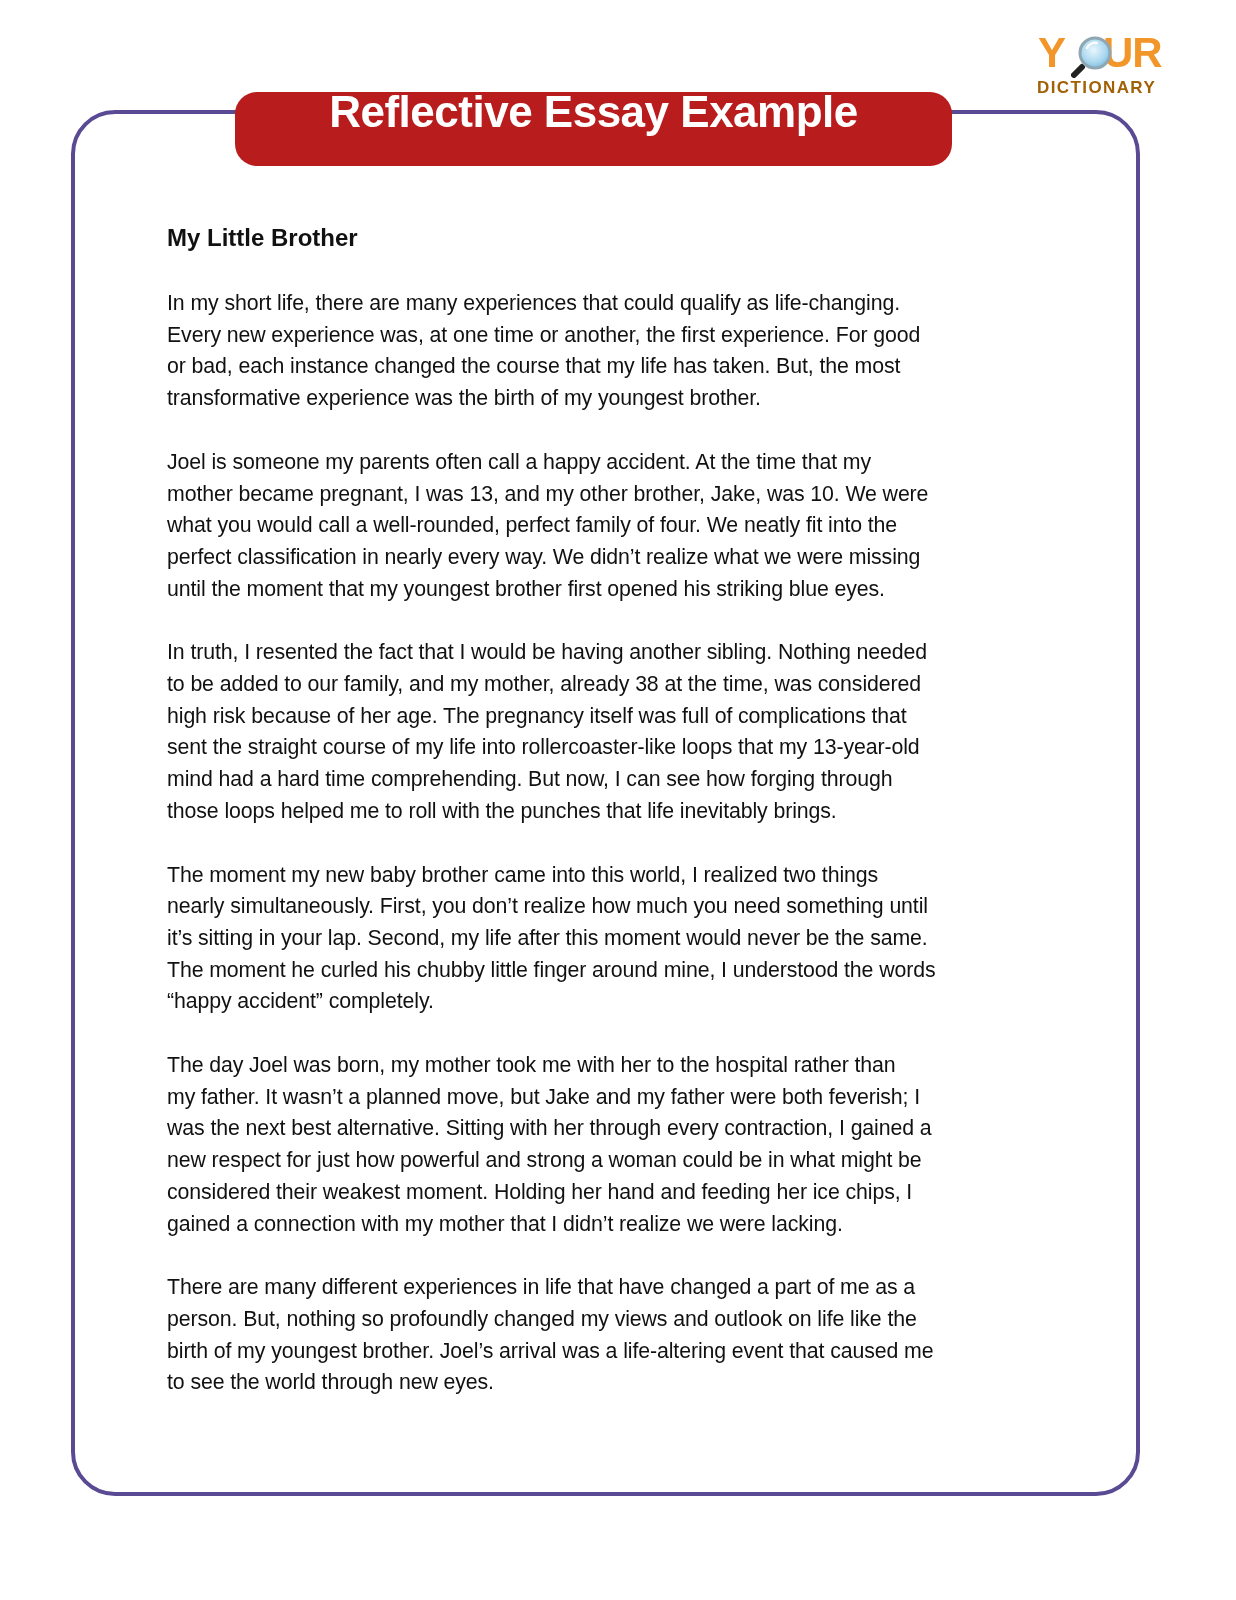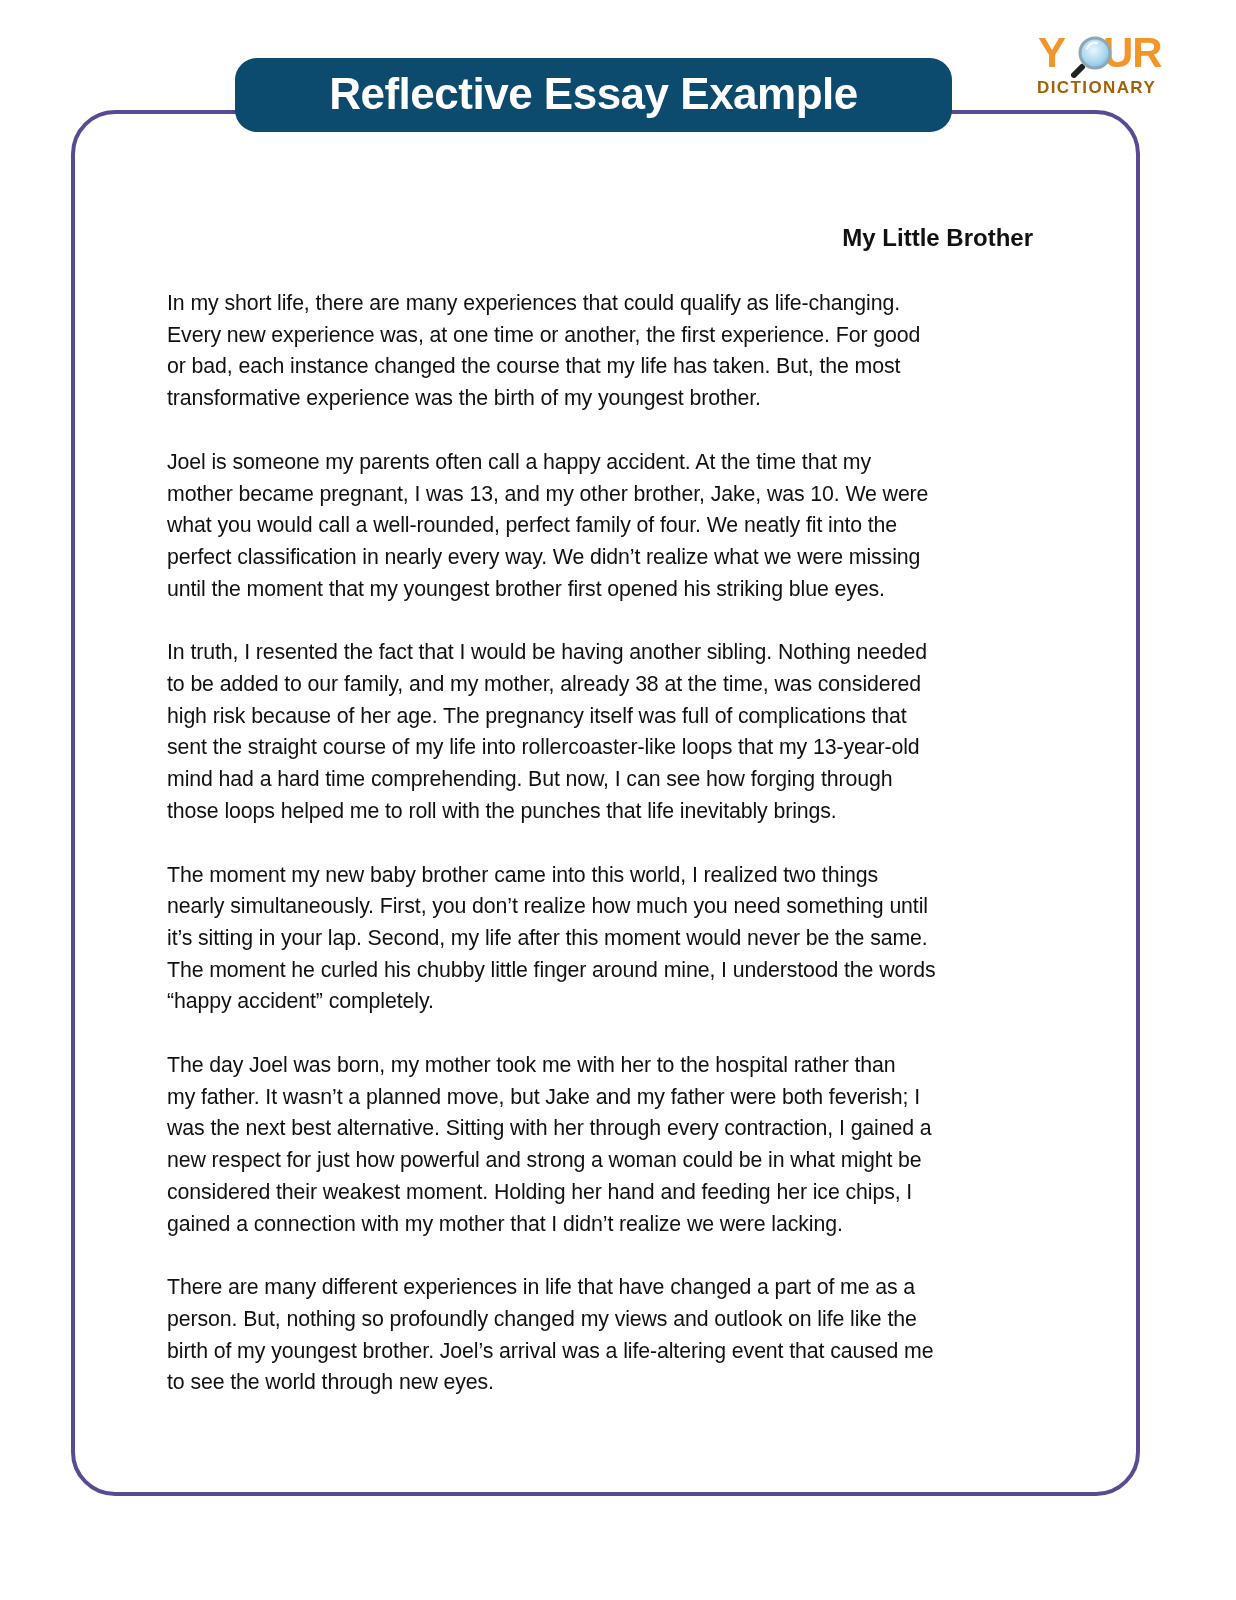--- a/index.html
+++ b/index.html
@@ -22,27 +22,27 @@
       width: 1069px;
       height: 1386px;
       box-sizing: border-box;
       border: 4px solid #5a4a94;
       border-radius: 44px;
       background: #ffffff;
     }
     .banner {
       position: absolute;
       left: 235px;
-      top: 58px;
+      top: 92px;
       width: 717px;
       height: 74px;
-      background: #0c4a6e;
+      background: #b91c1c;
       border-radius: 22px;
       display: flex;
-      align-items: center;
+      align-items: flex-start;
       justify-content: center;
       z-index: 2;
     }
     .banner-title {
       color: #ffffff;
       font-family: "Liberation Sans", sans-serif;
       font-weight: bold;
       font-size: 44px;
       letter-spacing: -0.5px;
       line-height: 1;
@@ -95,21 +95,21 @@
       letter-spacing: 1.4px;
       white-space: nowrap;
     }
     .essay {
       position: absolute;
       left: 167px;
       top: 222px;
       width: 880px;
     }
     .essay-title {
-      text-align: right;
+      text-align: left;
       font-family: "Liberation Sans", sans-serif;
       font-weight: bold;
       font-size: 24px;
       line-height: 32px;
       margin: 0 0 34px 0;
       padding-left: 0;
       width: 866px;
     }
     .para {
       font-family: Liberation Sans, sans-serif;

